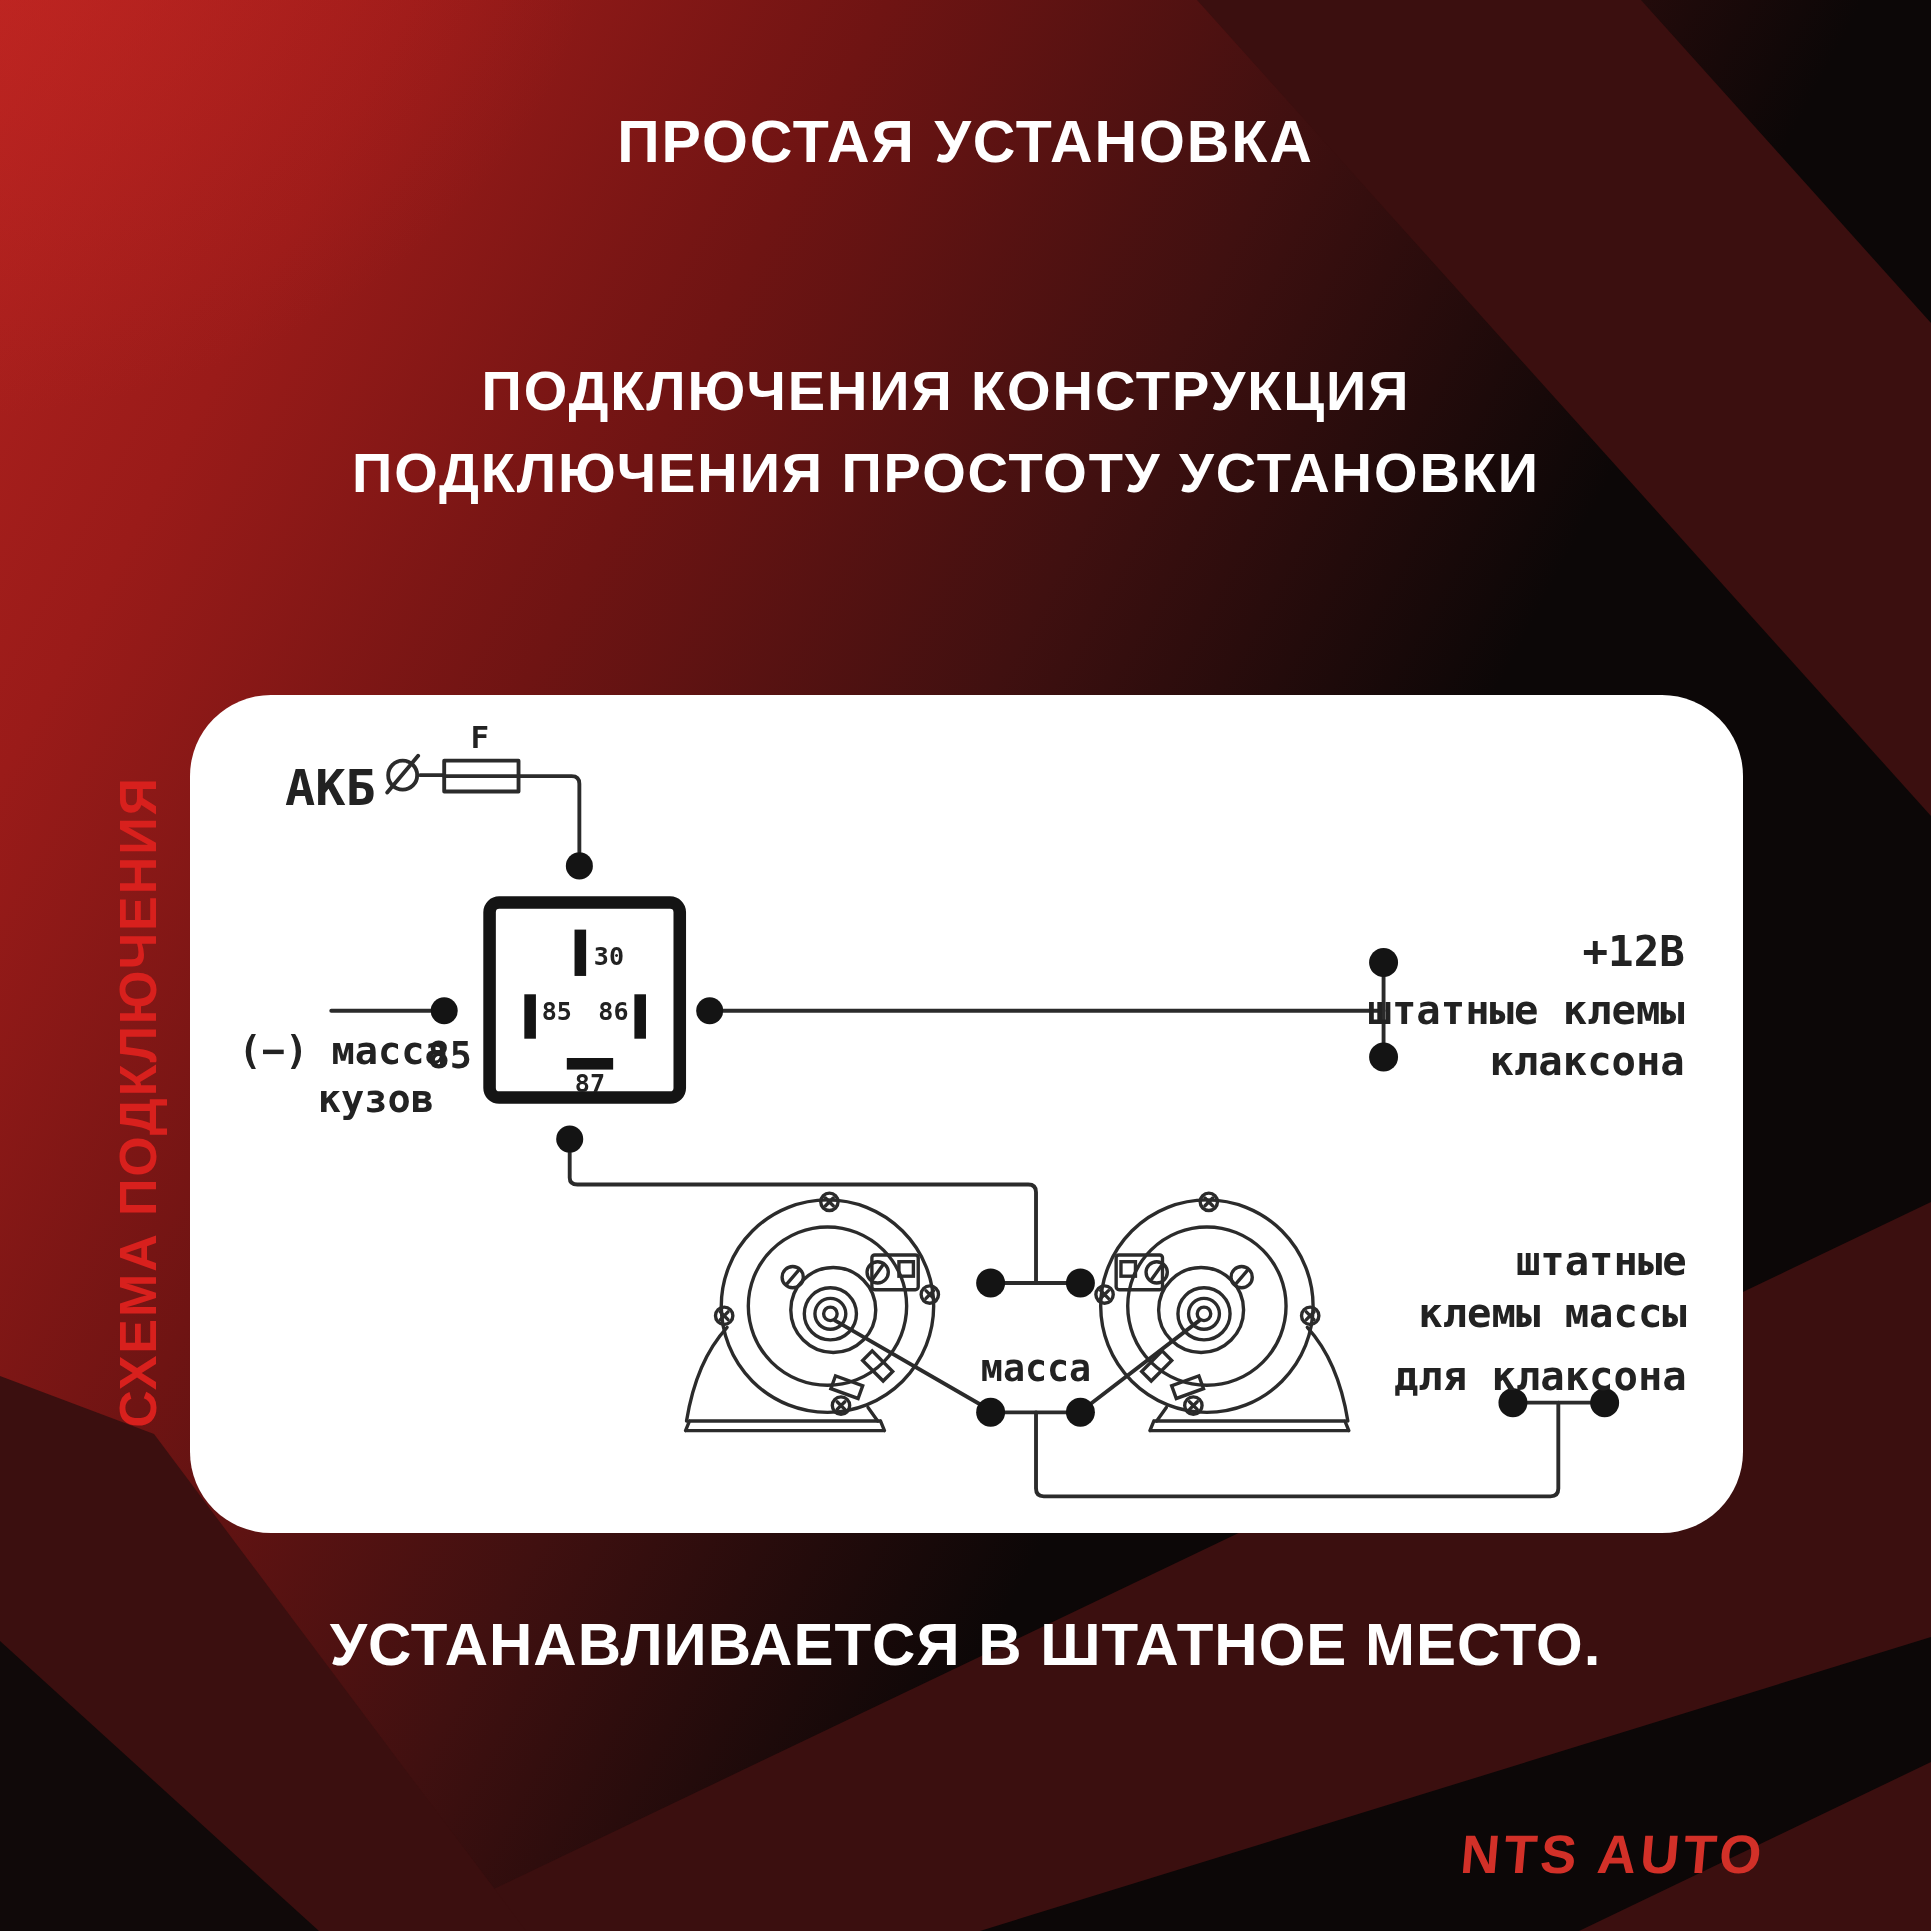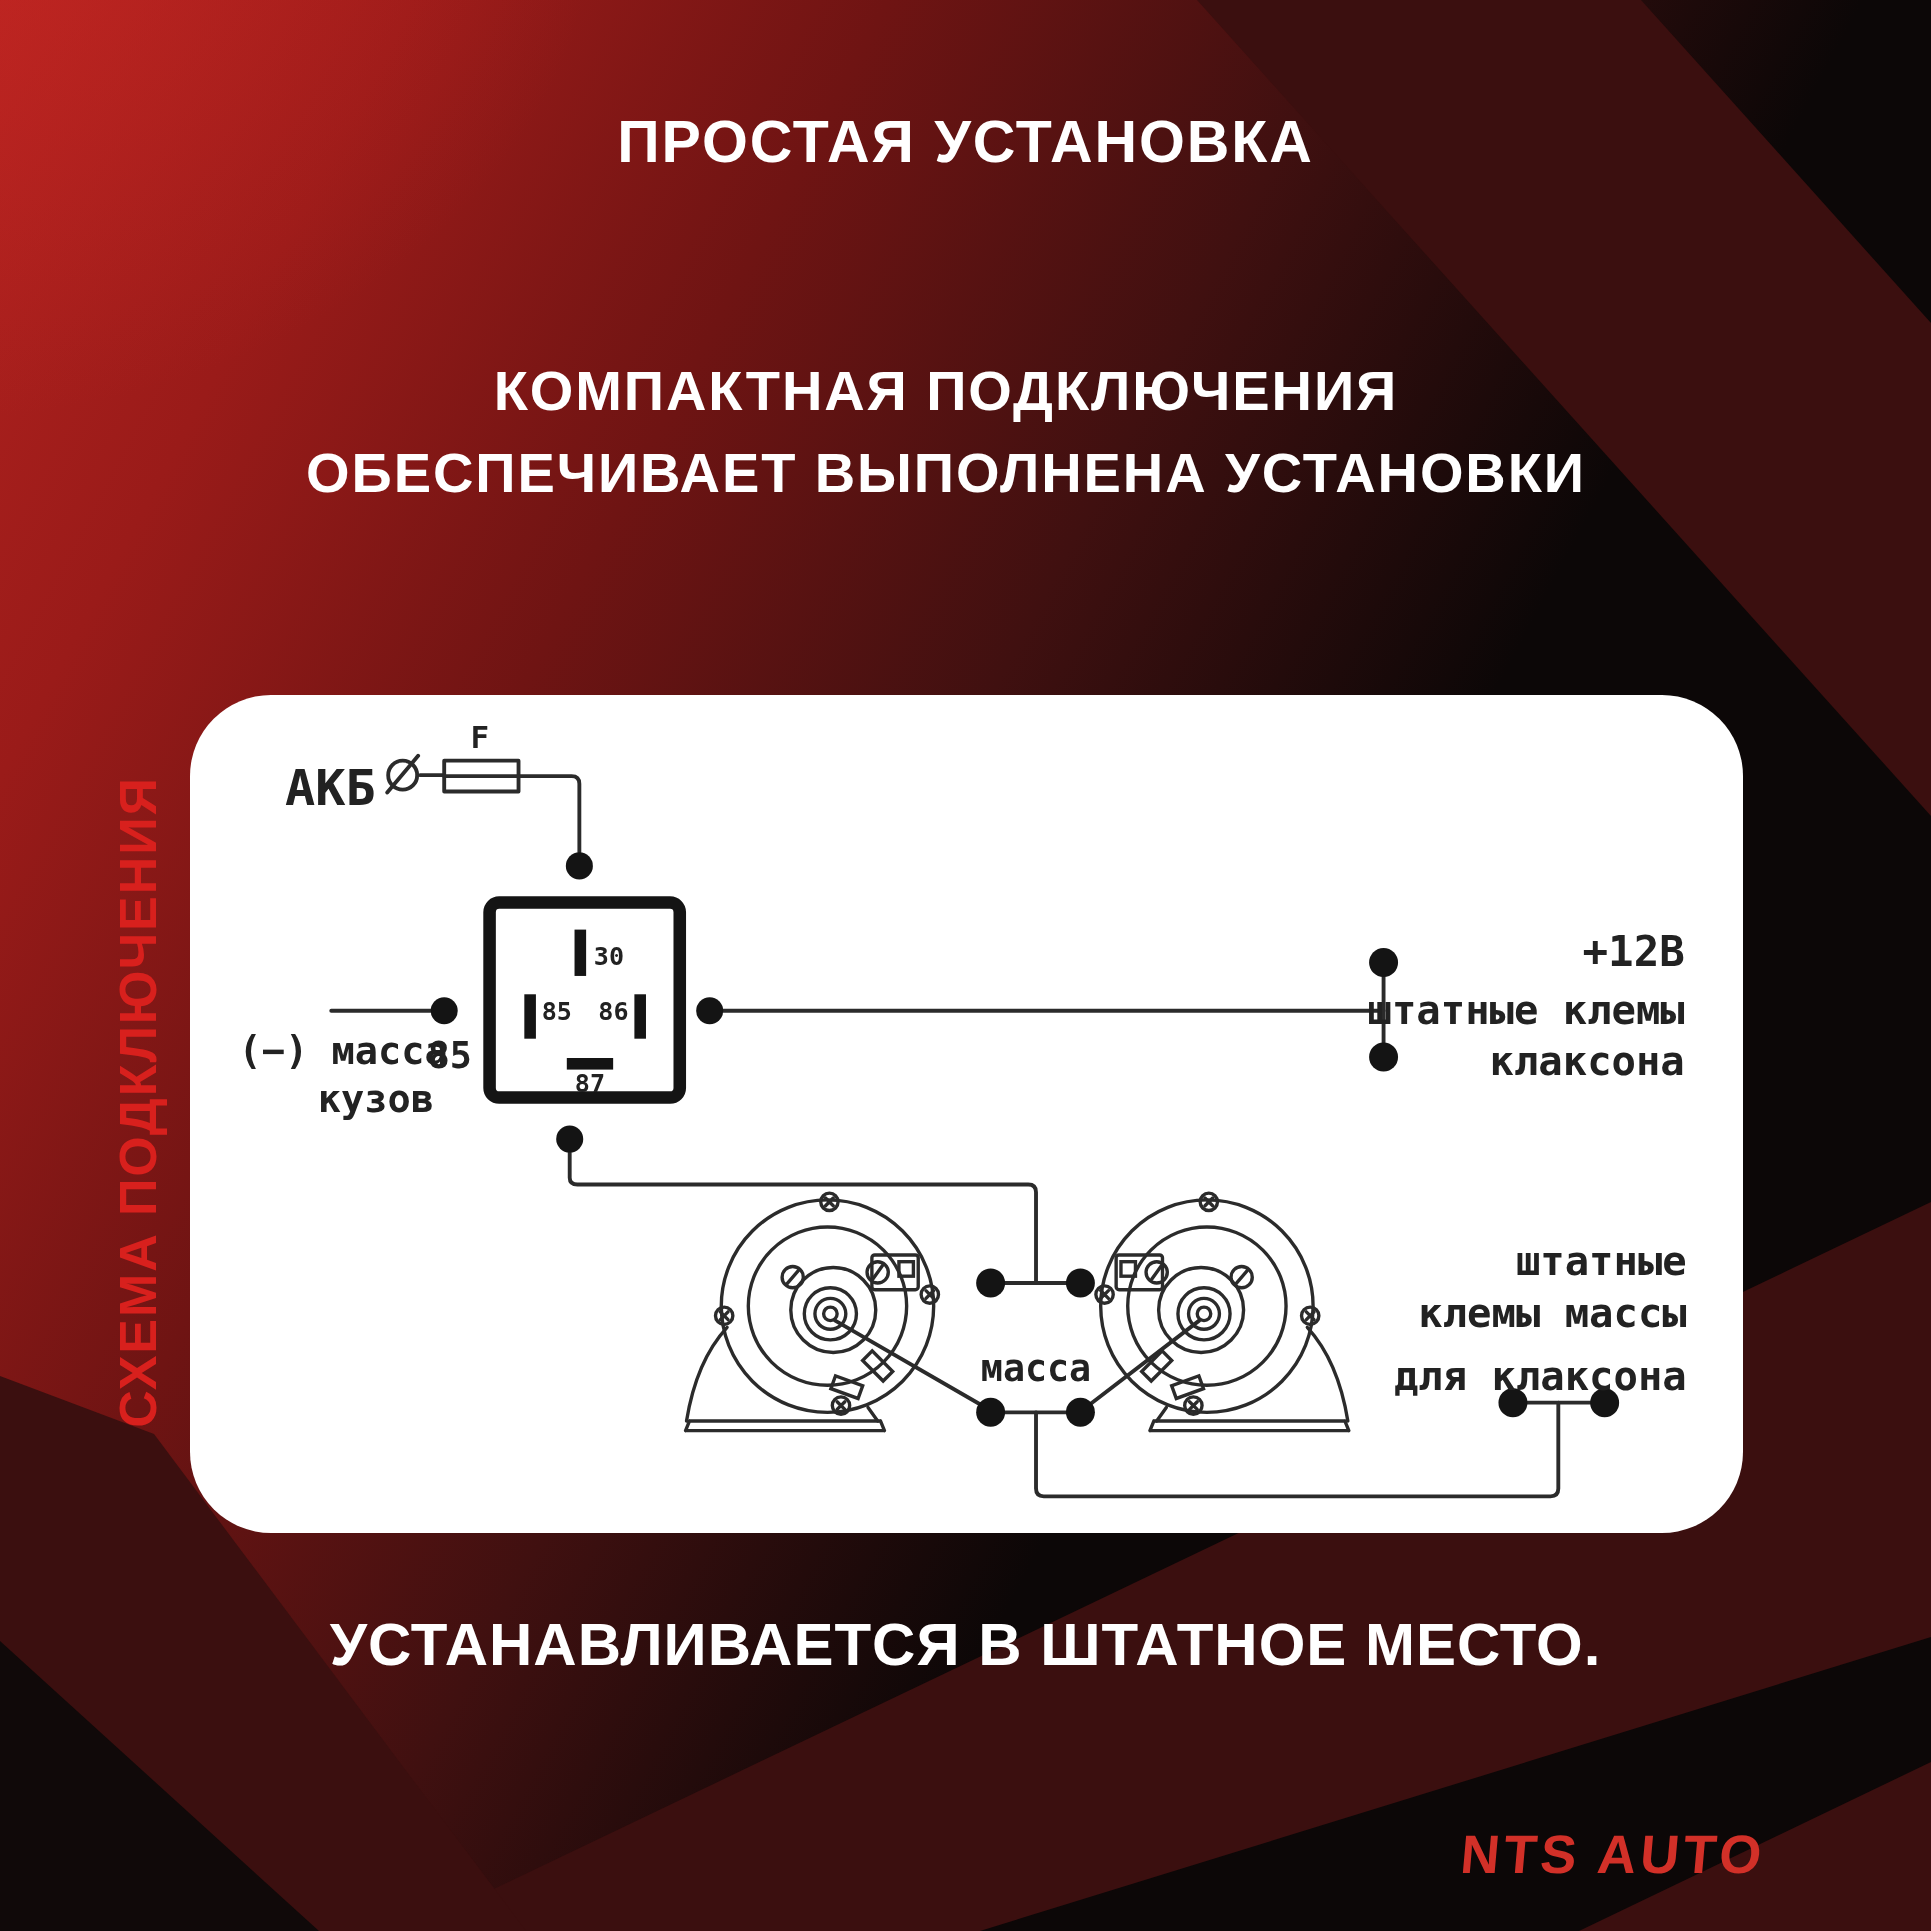--- a/index.html
+++ b/index.html
@@ -43,22 +43,22 @@
 
   <div class="abs bg-red-glow"></div>
   <div class="abs stripe m st-a"></div>
   <div class="abs stripe m st-b"></div>
   <div class="abs stripe m st-c"></div>
   <div class="abs stripe m st-d"></div>
   <div class="abs stripe k st-e"></div>
 
   <h1 class="abs title" style="margin:0">ПРОСТАЯ УСТАНОВКА</h1>
   <div class="abs subtitle">
-    <div>КОМПАКТНАЯ ПОДКЛЮЧЕНИЯ</div>
-    <div>ОБЕСПЕЧИВАЕТ ВЫПОЛНЕНА УСТАНОВКИ</div>
+    <div>ПОДКЛЮЧЕНИЯ КОНСТРУКЦИЯ</div>
+    <div>ПОДКЛЮЧЕНИЯ ПРОСТОТУ УСТАНОВКИ</div>
   </div>
 
   <div class="abs vertical-label">СХЕМА ПОДКЛЮЧЕНИЯ</div>
 
   <div class="abs panel">
     <svg viewBox="0 0 1608 868" width="1553" height="838">
       <g fill="none" stroke="#2b2b2b" stroke-width="4" stroke-linecap="round" stroke-linejoin="round">
 
         <circle cx="220" cy="83" r="15"></circle>
         <path d="M 204,101 L 236,63"></path>

